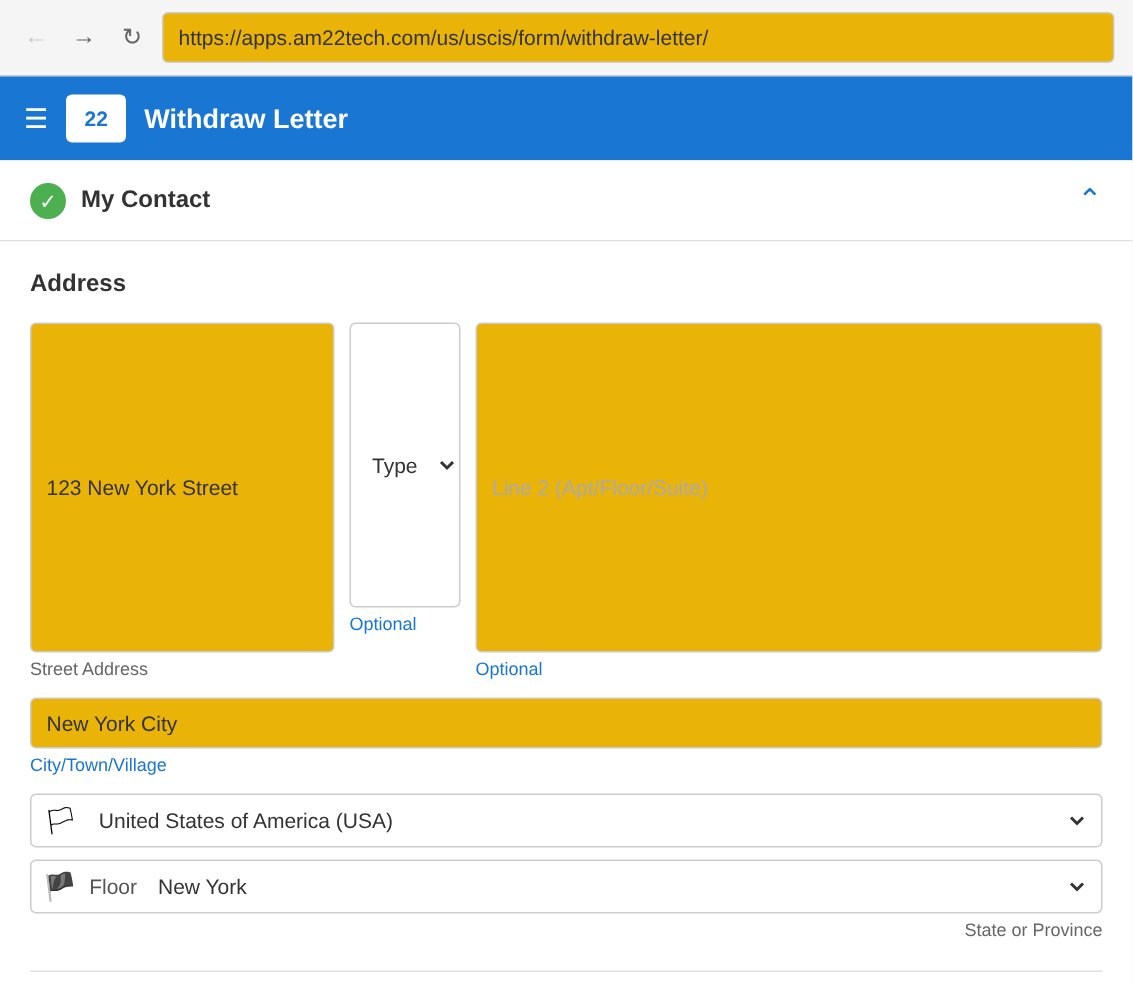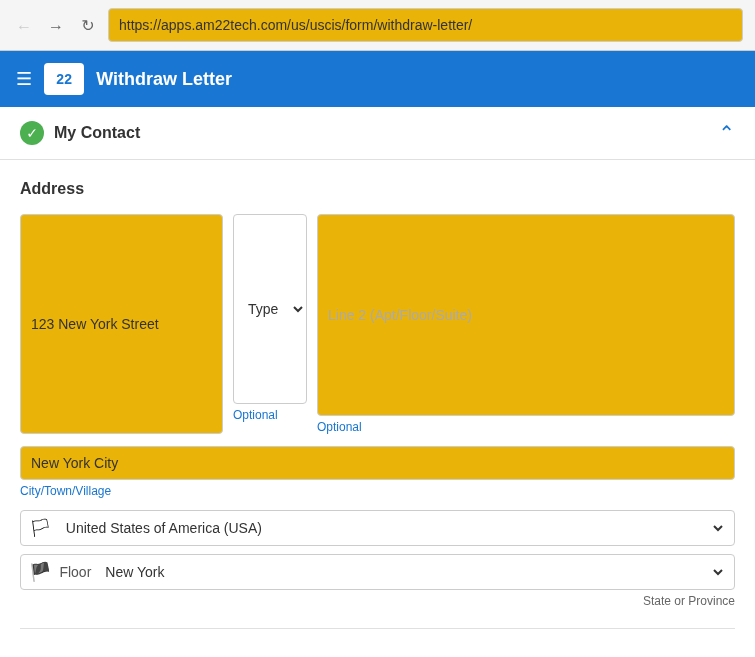--- a/index.html
+++ b/index.html
@@ -245,20 +245,21 @@
     <span class="chevron-up">⌃</span>
   </div>
 
   <div class="form-area">
 
     <div class="form-group-title">Address</div>
 
     <div class="street-row">
       <div class="form-field">
         <input type="text" class="street-input" value="123 New York Street" style="">
+        <span class="form-field-label">Street Address</span>
       </div>
       <div class="form-field">
         <select class="type-select">
           <option>Type</option>
           <option>Apt</option>
           <option>Floor</option>
           <option>Suite</option>
         </select>
         <span class="form-field-label optional">Optional</span>
       </div>

